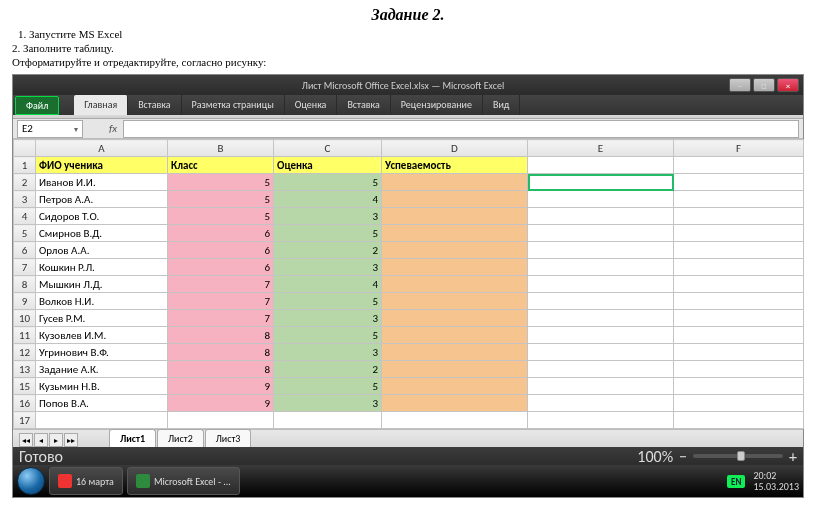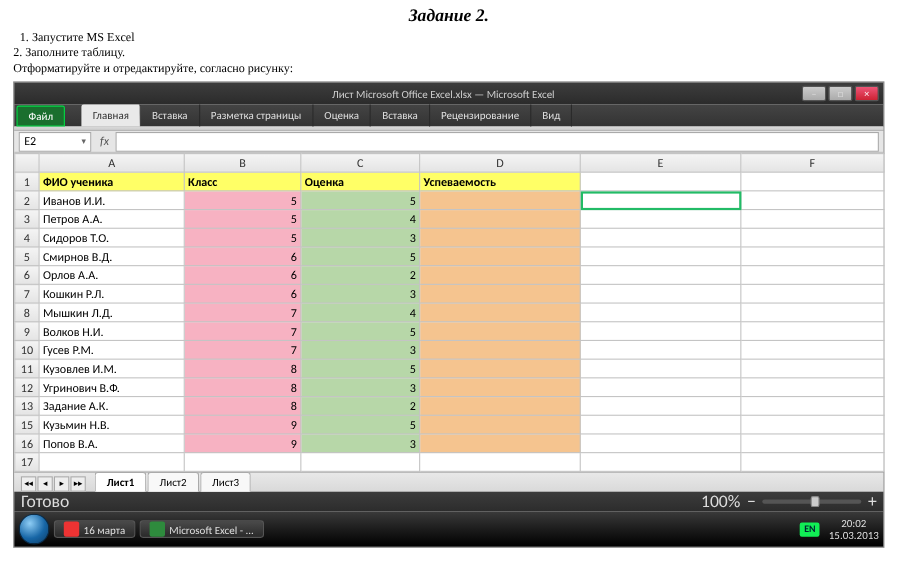--- a/index.html
+++ b/index.html
@@ -47,21 +47,21 @@
     background: linear-gradient(#444,#333);
     display: flex; align-items: stretch; font-size: 10px; color:#ddd;
   }
   .ribbon-tabs .tab {
     padding: 3px 10px; cursor:pointer; border-right:1px solid #2a2a2a;
   }
   .ribbon-tabs .tab.file { background:#1a6f2e; color:#fff; border:1px solid #0d4; border-radius:2px 2px 0 0; margin:1px 15px 0 2px; padding:2px 10px;}
   .ribbon-tabs .tab.active { background:#e9e9e9; color:#333; border-radius:2px 2px 0 0; }
   .ribbon-body { height:4px; background:linear-gradient(#d9d9d9,#cfcfcf); border-bottom:1px solid #aaa;}
   .fx-bar { height:20px; background:#e6e6e6; display:flex; align-items:center; border-bottom:1px solid #bbb; }
-  .namebox { width:66px; height:18px; background:#fff; border:1px solid #aaa; margin:0 2px 0 4px; display:flex; align-items:center; padding:0 4px; font-size:11px;text-align:right;}
+  .namebox { width:66px; height:18px; background:#fff; border:1px solid #aaa; margin:0 20px 0 4px; display:flex; align-items:center; padding:0 4px; font-size:11px;text-align:right;}
   .namebox .dd { margin-left:auto; font-size:8px; color:#666;}
   .fx-label { font-style:italic; padding:0 6px; color:#555; }
   .fx-input { flex:1; height:18px; background:#fff; border:1px solid #aaa; margin-right:4px;}
 
   .grid-wrap { background:#fff; }
   .grid { border-collapse:collapse; width:100%; table-layout:fixed; }
   .grid th, .grid td { border:1px solid #c4c4c4; height:17px; padding:0 3px; font-size:11px; }
   .grid th { background:linear-gradient(#f4f4f4,#e4e4e4); color:#333; font-weight:normal; text-align:center; }
   .grid th.rowh { width:22px; }
   .grid td { background:#fff; vertical-align:middle; }
@@ -75,33 +75,33 @@
   .hdr { background:#ffff66 !important; font-weight:bold; }
   .pink { background:#f7b2c2 !important; text-align:right; }
   .grn  { background:#b7d7a8 !important; text-align:right; }
   .org  { background:#f5c48f !important; }
   .active-cell { outline:2px solid #2b6; outline-offset:-2px; }
 
   .sheet-tabs { height:18px; background:linear-gradient(#e8e8e8,#d9d9d9); display:flex; align-items:flex-end; font-size:10px; border-top:1px solid #bbb; padding-left:6px;}
   .navset { display:flex; gap:1px; margin-right:8px; }
   .navbtn { width:14px; height:14px; border:1px solid #aaa; background:#eee; font-size:8px; display:flex; align-items:center; justify-content:center; cursor:pointer;}
   .stab { padding:2px 10px; border:1px solid #aaa; border-bottom:none; background:#f8f8f8; margin-right:1px; cursor:pointer; border-radius:3px 3px 0 0;}
-  .stab.active { background:#fff; font-weight:bold; }
+  .stab.active { background:#fff; font-weight:bold;margin-left:23px; }
   .statusbar { height:18px; background:linear-gradient(#3c3c3c,#2c2c2c); color:#ddd; font-size:16px; display:flex; align-items:center; padding:0 6px; justify-content:space-between;}
   .zoom { display:flex; align-items:center; gap:6px; }
   .zoom .track { width:90px; height:4px; background:#555; position:relative; border-radius:2px;}
   .zoom .thumb { position:absolute; left:44px; top:-3px; width:8px; height:10px; background:#ccc; border:1px solid #888; border-radius:2px;}
 
   .taskbar { height:32px; background:linear-gradient(#3a3a3a,#161616 60%,#000); display:flex; align-items:center; padding:0 4px; gap:4px; font-size:10px; color:#ddd;}
   .orb { width:28px; height:28px; border-radius:50%; background:radial-gradient(circle at 35% 30%, #8ecdf5, #1766a6 55%, #0b3a63); border:1px solid #0a2a45; cursor:pointer;}
-  .tbtn { height:16px; padding:0 8px; background:linear-gradient(#4a4a4a,#2a2a2a); border:1px solid #555; border-radius:3px; display:flex; align-items:center; gap:4px; cursor:pointer;}
+  .tbtn { height:28px; padding:0 8px; background:linear-gradient(#4a4a4a,#2a2a2a); border:1px solid #555; border-radius:3px; display:flex; align-items:center; gap:4px; cursor:pointer;}
   .tbtn .ic { width:14px; height:14px; border-radius:2px; }
   .spacer { flex:1; }
   .tray { display:flex; align-items:center; gap:8px; }
-  .clock { text-align:center; line-height:11px; }
+  .clock { text-align:left; line-height:11px; }
   .lang { background:#1e5; color:#023; padding:1px 4px; border-radius:2px; font-weight:bold; font-size:9px;}
 </style>
 </head>
 <body>
 
 <div class="page">
   <div class="title">Задание 2.</div>
   <div class="para indent">1. Запустите MS Excel</div>
   <div class="para">2. Заполните таблицу.</div>
   <div class="para">Отформатируйте и отредактируйте, согласно рисунку:</div>

